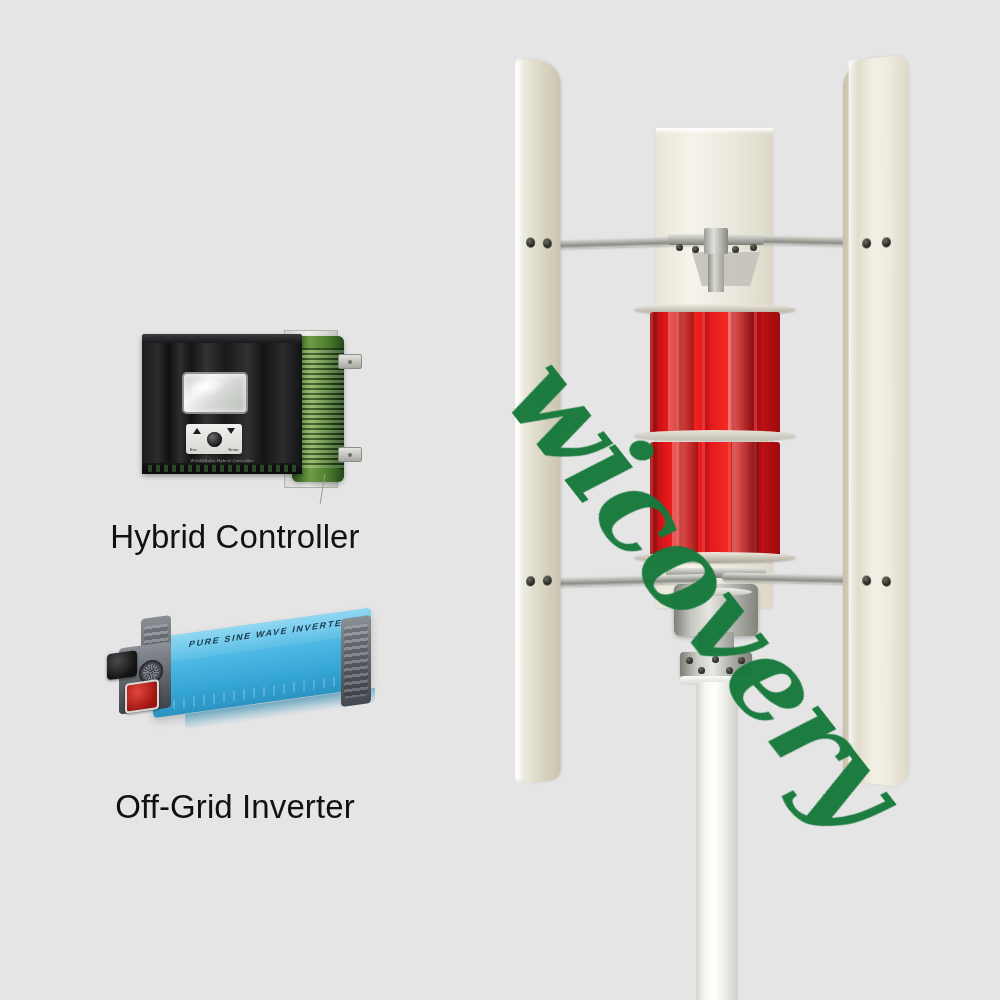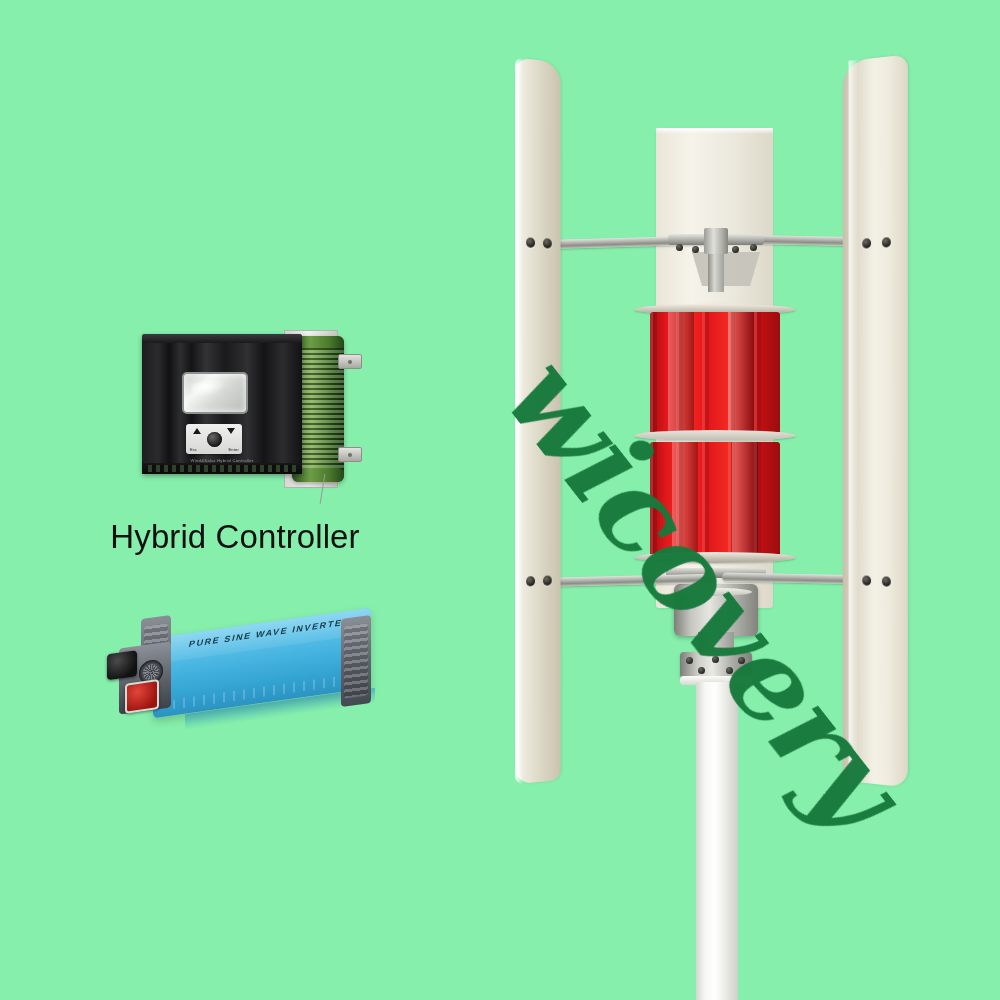--- a/index.html
+++ b/index.html
@@ -1,19 +1,19 @@
 <!DOCTYPE html>
 <html><head>
 <meta charset="utf-8">
 <style>
   html,body{margin:0;padding:0;background:#ffffff;}
   body{width:1000px;height:1000px;position:relative;overflow:hidden;
        font-family:"Liberation Sans", sans-serif;}
 
-  .stage{position:absolute;inset:0;background:#86efac;}
+  .stage{position:absolute;inset:0;background:#e5e5e5;}
 
   
   .left-col{position:absolute;left:0;top:0;width:470px;height:1000px;}
 
   
   .ctrl-group{position:absolute;left:130px;top:312px;width:250px;height:195px;}
 
   .ctrl-body{position:absolute;left:12px;top:22px;width:160px;height:140px;
     background:linear-gradient(90deg,#1d1d1f 0%,#2b2b2e 10%,#111113 17%,#2e2e31 24%,
       #141416 31%,#333336 40%,#1a1a1c 52%,#303033 66%,#141416 76%,#2c2c2f 88%,#121214 100%);
@@ -288,20 +288,21 @@
           <span></span>
         </div>
 
       <div class="inv-face">
         <div class="inv-fan"></div>
         <div class="inv-term black"></div>
         <div class="inv-term red"></div>
       </div>
     </div>
 
+    <div class="caption cap-inv">Off-Grid Inverter</div>
   </div>
 
   <div class="turbine">
 
     <div class="blade blade-m">
       <div class="edge"></div>
     </div>
 
     <div class="gen">
       <div class="gen-disc t"></div>

